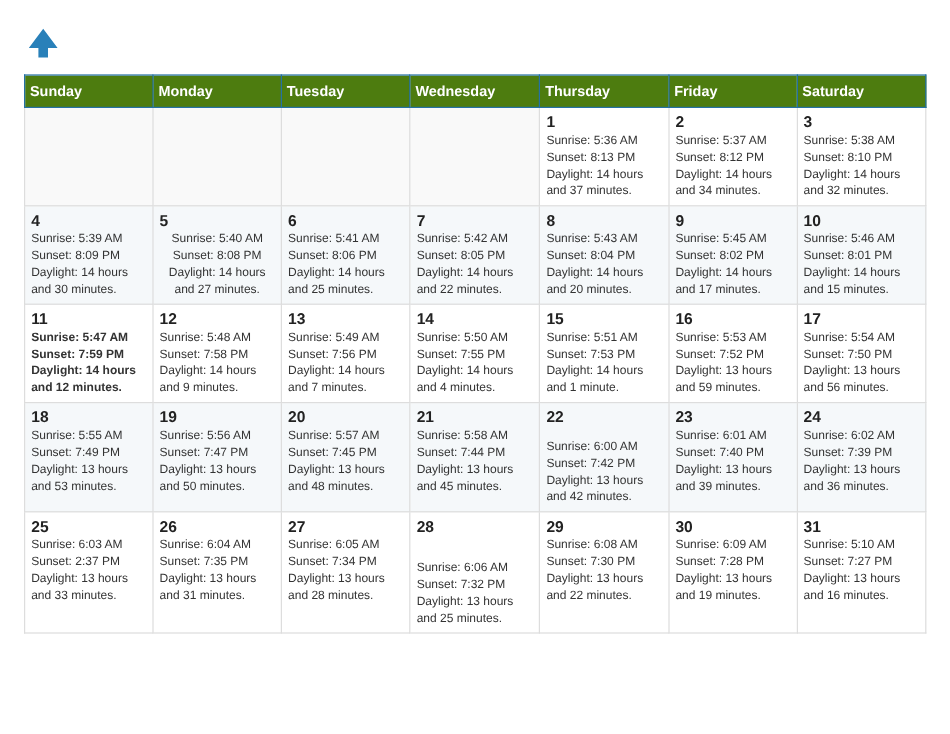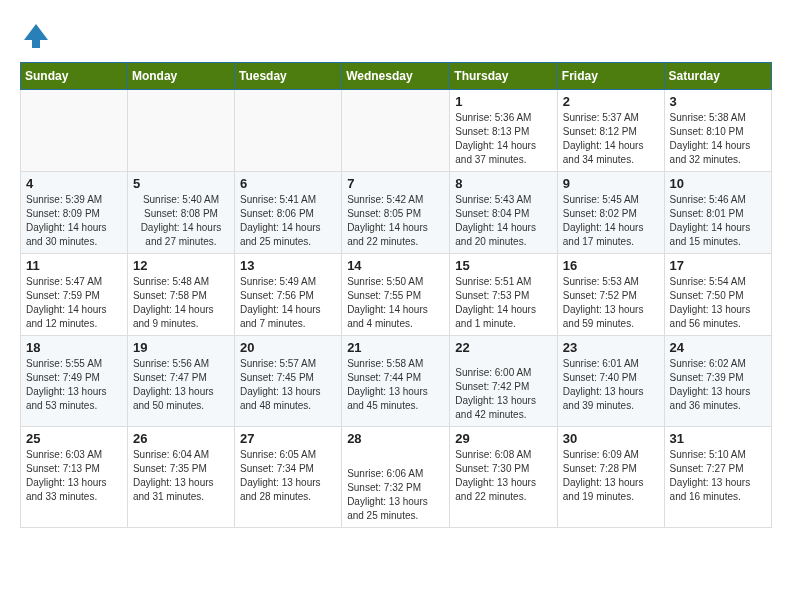--- a/index.html
+++ b/index.html
@@ -195,21 +195,21 @@
           <div class="day-num">10</div>
           <div class="day-info" style="white-space: pre-line;">Sunrise: 5:46 AM
 Sunset: 8:01 PM
 Daylight: 14 hours
 and 15 minutes.</div>
         </td>
       </tr>
       <tr>
         <td>
           <div class="day-num">11</div>
-          <div class="day-info" style="white-space: pre-line;">Sunrise: 5:47 AM
+          <div class="day-info" style="white-space: pre-line; font-weight: bold;">Sunrise: 5:47 AM
 Sunset: 7:59 PM
 Daylight: 14 hours
 and 12 minutes.</div>
         </td>
         <td>
           <div class="day-num">12</div>
           <div class="day-info" style="white-space: pre-line;">Sunrise: 5:48 AM
 Sunset: 7:58 PM
 Daylight: 14 hours
 and 9 minutes.</div>
@@ -298,21 +298,21 @@
           <div class="day-info" style="white-space: pre-line;">Sunrise: 6:02 AM
 Sunset: 7:39 PM
 Daylight: 13 hours
 and 36 minutes.</div>
         </td>
       </tr>
       <tr>
         <td>
           <div class="day-num">25</div>
           <div class="day-info" style="white-space: pre-line;">Sunrise: 6:03 AM
-Sunset: 7:13 PM
+Sunset: 2:37 PM
 Daylight: 13 hours
 and 33 minutes.</div>
         </td>
         <td>
           <div class="day-num">26</div>
           <div class="day-info" style="white-space: pre-line;">Sunrise: 6:04 AM
 Sunset: 7:35 PM
 Daylight: 13 hours
 and 31 minutes.</div>
         </td>

